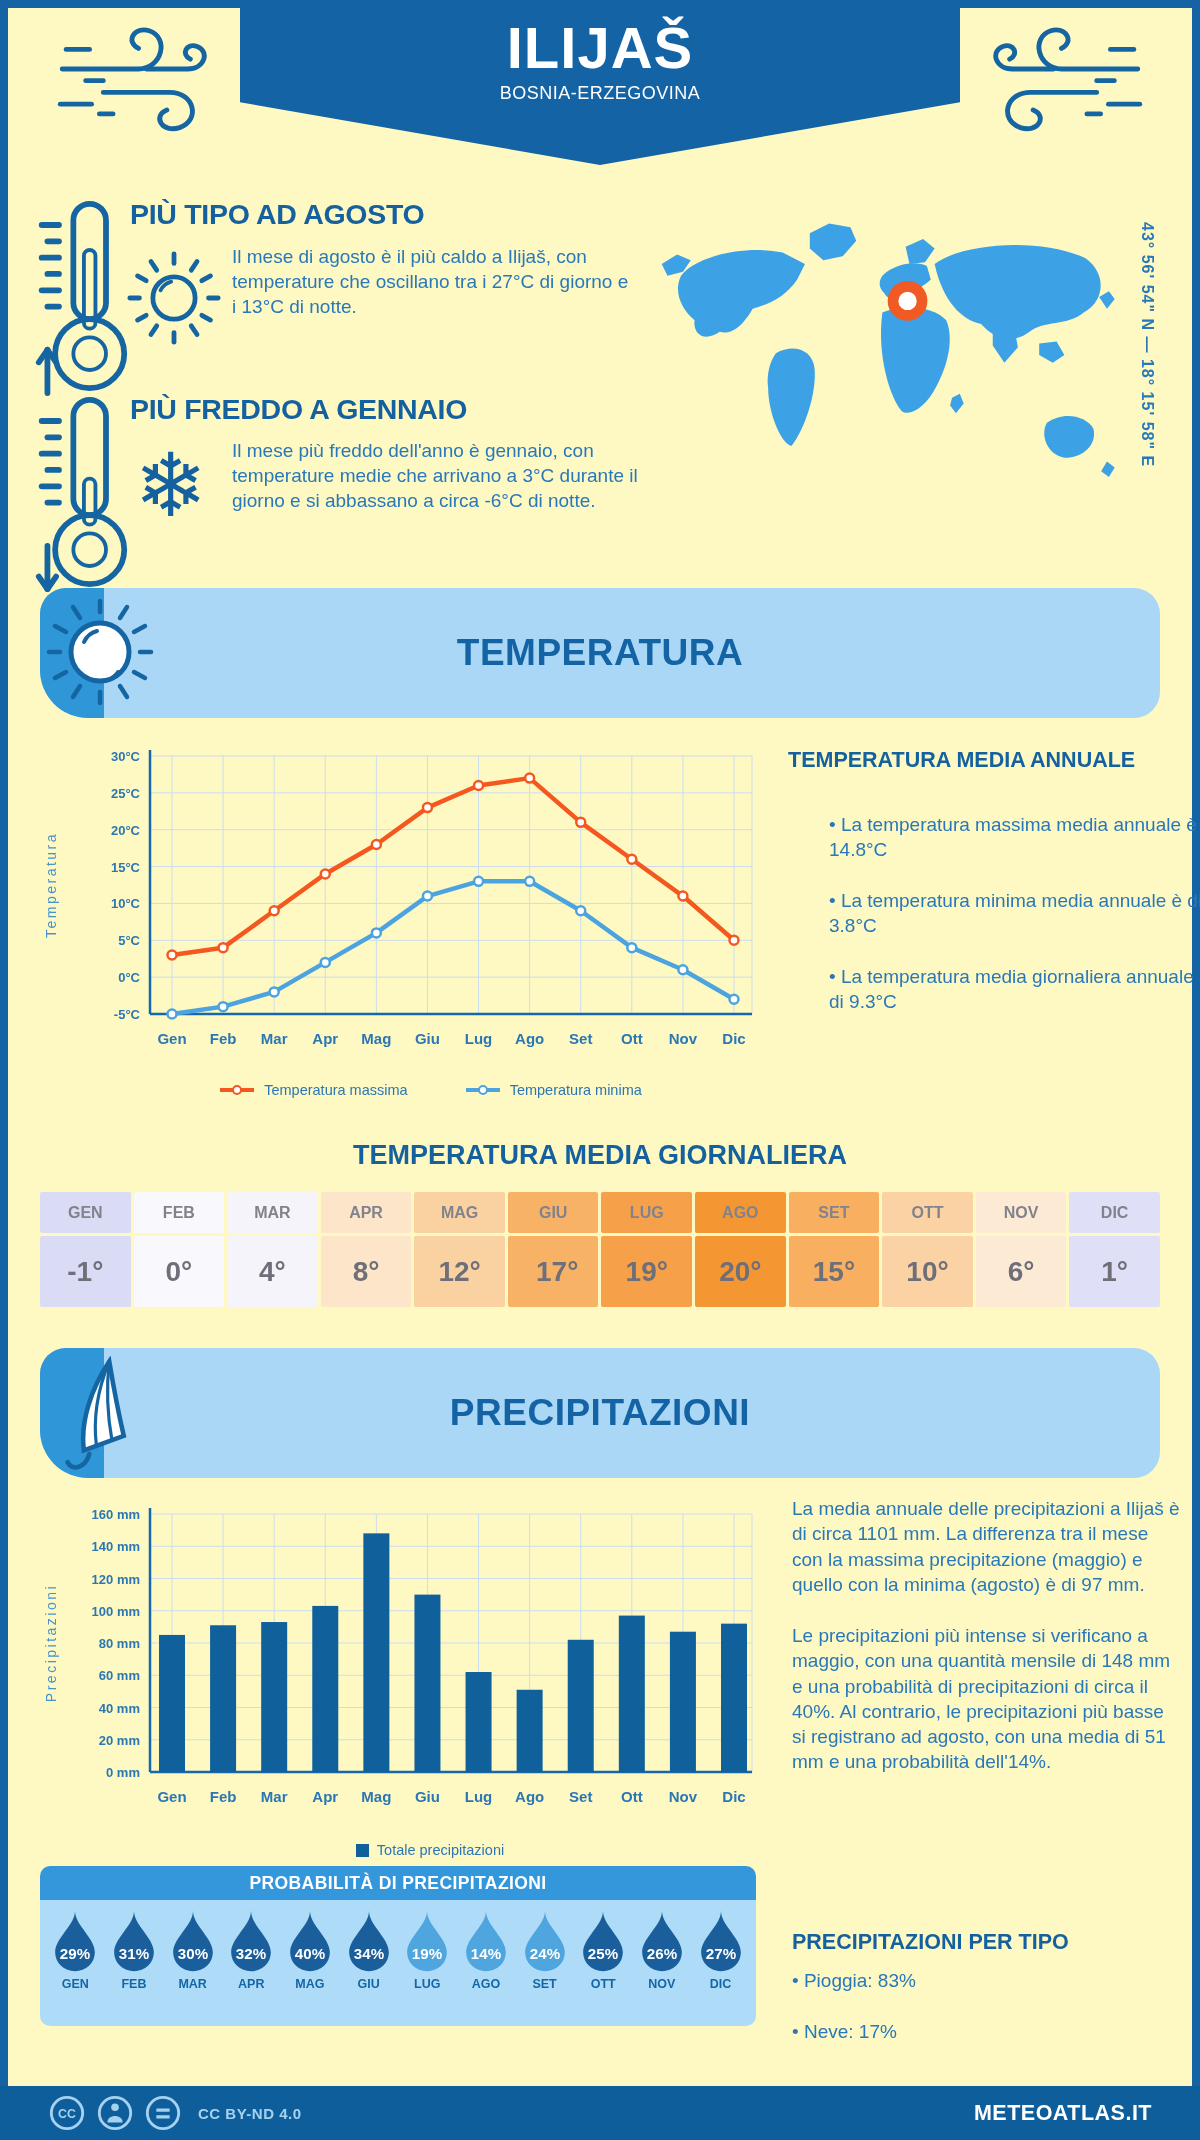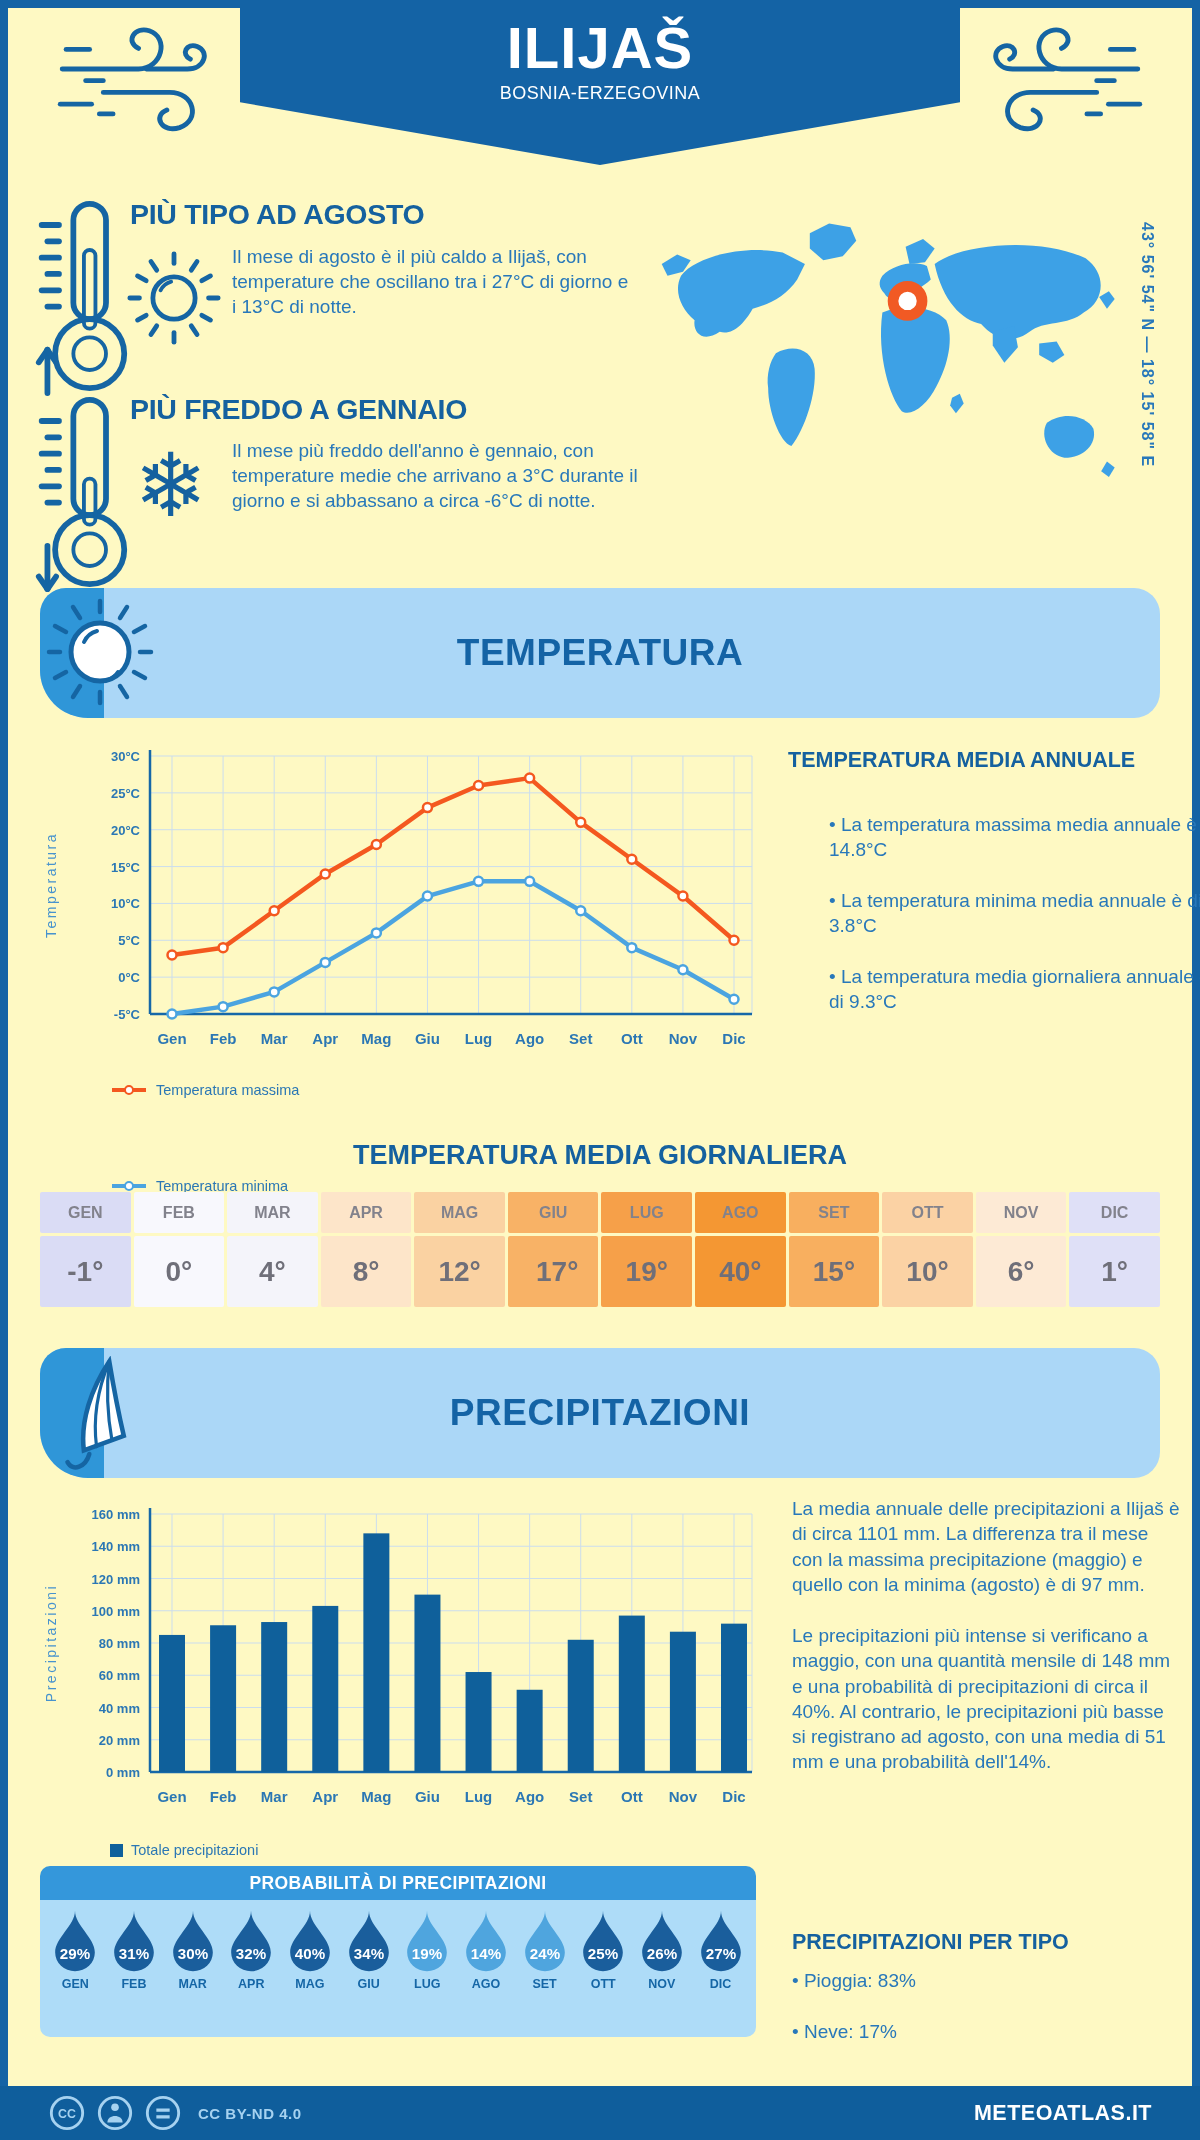--- a/index.html
+++ b/index.html
@@ -20,21 +20,21 @@
           font-size:16px;font-weight:bold;color:#2878BA;letter-spacing:1px;white-space:nowrap;}
   
   .band{position:absolute;left:40px;width:1120px;height:130px;background:#ABD7F7;
         border-radius:26px 26px 26px 48px;}
   .band .dark{position:absolute;left:0;top:0;width:64px;height:130px;background:#2F96D8;
         border-radius:26px 0 0 48px;}
   .band .btitle{position:absolute;left:0;top:0;width:100%;height:130px;line-height:130px;
         text-align:center;font-size:37px;font-weight:bold;color:#1463A5;letter-spacing:.5px;}
   
   svg text{font-family:"Liberation Sans","DejaVu Sans",sans-serif;}
-  .legend-row{position:absolute;display:flex;justify-content:center;gap:80px;width:640px;flex-direction:column;}
+  .legend-row{position:absolute;display:flex;justify-content:center;gap:56px;width:640px;}
   .legend-item{display:flex;align-items:center;gap:8px;font-size:14.5px;color:#2B77B4;}
   
   .col-title{position:absolute;font-size:21.5px;font-weight:bold;color:#15619F;}
   .bullets{position:absolute;display:flex;flex-direction:column;gap:26px;
            font-size:19px;line-height:1.32;color:#2878BA;}
   .paras{position:absolute;display:flex;flex-direction:column;gap:26px;
          font-size:19px;line-height:1.33;color:#2878BA;}
   .center-title{position:absolute;left:0;width:1200px;text-align:center;
                 font-size:27px;font-weight:bold;color:#15619F;}
   
@@ -42,21 +42,21 @@
   .dcol{flex:1;display:flex;flex-direction:column;gap:3px;}
   .dcol .h{height:41px;line-height:41px;text-align:center;font-size:16px;font-weight:bold;
            color:#82828C;border-radius:2px;}
   .dcol .v{height:71px;line-height:71px;text-align:center;font-size:28px;font-weight:bold;
            color:#6F6F79;border-radius:2px;}
   
   .prob{position:absolute;left:40px;top:1866px;width:716px;border-radius:25px;}
   .prob .phead{height:34px;line-height:34px;background:#3497DB;border-radius:10px 10px 0 0;
         text-align:center;color:#fff;font-size:17.5px;font-weight:bold;letter-spacing:.4px;}
   .prob .pbody{height:118px;background:#AEDCF8;border-radius:0 0 10px 10px;
-        display:flex;justify-content:space-around;padding:8px 6px 11px;}
+        display:flex;justify-content:space-around;padding:8px 6px 0;}
   .dropslot{display:flex;flex-direction:column;align-items:center;width:52px;}
   .dropslot .m{margin-top:3px;font-size:12.5px;font-weight:bold;color:#1566A6;}
   
   .footer{position:absolute;left:0;top:2086px;width:1200px;height:54px;background:#0F5E9C;
           display:flex;align-items:center;}
   .cc-icons{display:flex;gap:10px;margin-left:48px;}
   .license{margin-left:16px;color:#A6D2F0;font-weight:bold;font-size:15px;letter-spacing:.5px;}
   .brand{margin-left:auto;margin-right:48px;color:#fff;font-weight:bold;font-size:21.5px;letter-spacing:.5px;}
 </style>
 </head>
@@ -323,21 +323,21 @@
       <div class="dcol">
         <div class="h" style="background: rgb(248, 178, 102);">GIU</div>
         <div class="v" style="background: rgb(248, 178, 102); padding-left: 8px;">17°</div>
       </div>
       <div class="dcol">
         <div class="h" style="background: rgb(246, 160, 73);">LUG</div>
         <div class="v" style="background: rgb(246, 160, 73);">19°</div>
       </div>
       <div class="dcol">
         <div class="h" style="background: rgb(244, 151, 51);">AGO</div>
-        <div class="v" style="background: rgb(244, 151, 51);">40°</div>
+        <div class="v" style="background: rgb(244, 151, 51);">20°</div>
       </div>
       <div class="dcol">
         <div class="h" style="background: rgb(248, 175, 95);">SET</div>
         <div class="v" style="background: rgb(248, 175, 95);">15°</div>
       </div>
       <div class="dcol">
         <div class="h" style="background: rgb(251, 210, 164);">OTT</div>
         <div class="v" style="background: rgb(251, 210, 164);">10°</div>
       </div>
       <div class="dcol">

